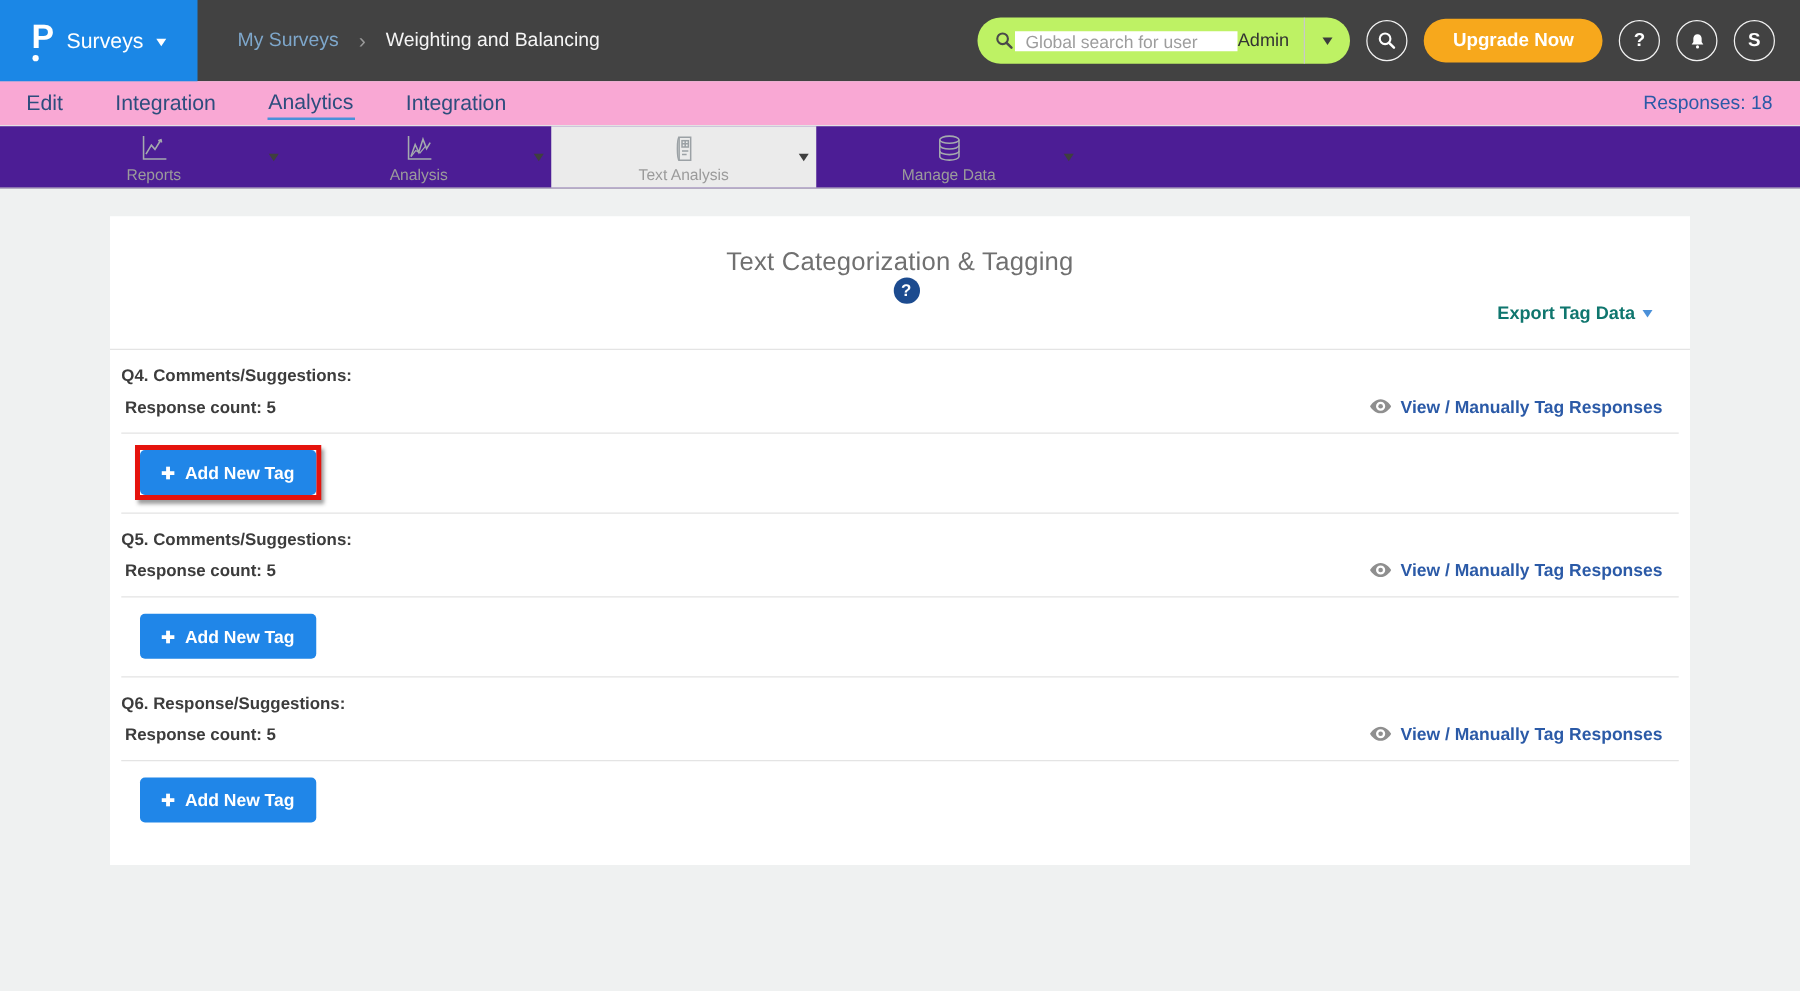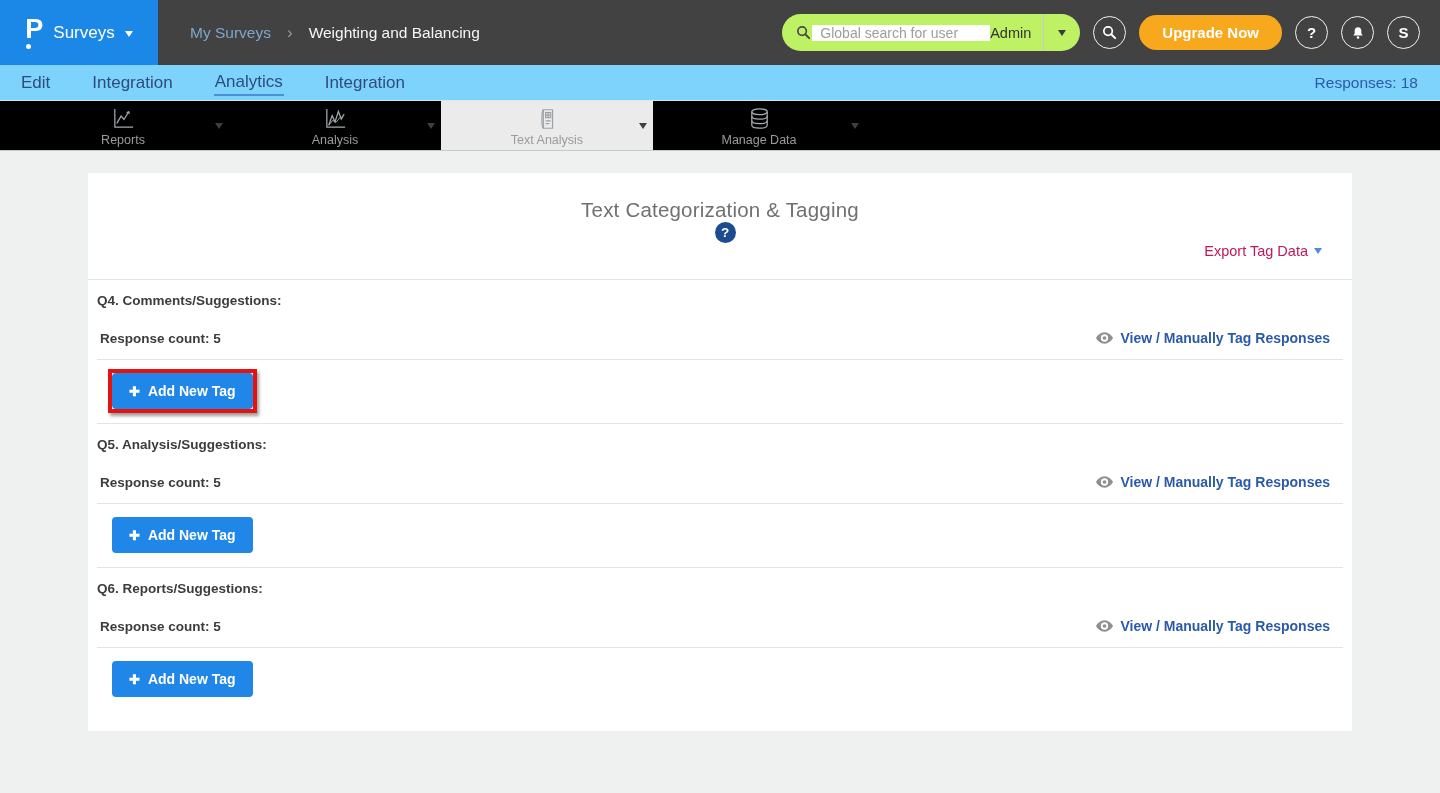--- a/index.html
+++ b/index.html
@@ -40,55 +40,55 @@
   .pill-caret { width:36px; display:flex; align-items:center; justify-content:center; color:#3c3c3c; cursor:pointer; }
 
   .circle-btn { width:33px; height:33px; border:1px solid #f2f2f2; border-radius:50%;
                 display:flex; align-items:center; justify-content:center; color:#fff;
                 font-weight:bold; font-size:15px; cursor:pointer; flex:none; }
   .upgrade-btn { height:35px; background:#f7a81c; border:none; border-radius:18px;
                  color:#fff; font-weight:bold; font-size:15px; padding:0 23px; cursor:pointer;
                  font-family:"Liberation Sans",sans-serif; }
 
   
-  .nav-tabs { height:36px; background:#7dd3fc; display:flex; align-items:center;
+  .nav-tabs { height:36px; background:#f9a8d4; display:flex; align-items:center;
               padding-left:20px; border-bottom:1px solid #e3e3e3; }
   .nav-tab { font-size:17px; color:#2d4d7d; margin-right:40px; cursor:pointer; padding:2px 1px; }
   .nav-tab.active { border-bottom:2px solid #4a90d9; }
   .responses { margin-left:auto; padding-right:22px; font-size:15.5px; color:#2b5aa7; }
 
   
-  .toolbar { height:50px; background:#000000; border-bottom:1px solid #c9c9c9;
+  .toolbar { height:50px; background:#4c1d95; border-bottom:1px solid #c9c9c9;
              display:flex; padding-left:17px; }
   .tool-cell { width:212px; position:relative; display:flex; flex-direction:column;
                align-items:center; justify-content:center; cursor:pointer; }
   .tool-cell.active { background:#ebebeb; }
   .tool-icon { height:26px; display:flex; align-items:flex-end; }
   .tool-label { font-size:12.5px; color:#9b9b9b; margin-top:2px; }
   .tool-caret { position:absolute; right:6px; top:50%; transform:translateY(-50%);
                 color:#3f3f3f; cursor:pointer; }
 
   
   .content { padding:22px 88px 0; }
   .card { background:#fff; min-height:452px; padding-bottom:20px; }
   .card-header { display:flex; align-items:center; padding:25px 30px 20px;flex-direction:column; }
   .card-title { font-size:20.5px; color:#707070; letter-spacing:.2px; }
   .help-badge { width:21px; height:21px; border-radius:50%; background:#1c4b8f; color:#fff;
                 font-size:13.5px; font-weight:bold; display:flex; align-items:center;
                 justify-content:center; margin-left:10px; cursor:pointer; }
-  .export-link { margin-left:auto; font-size:14.5px; font-weight:normal; color:#be185d;
+  .export-link { margin-left:auto; font-size:14.5px; font-weight:bold; color:#0f766e;
                  cursor:pointer; display:flex; align-items:center; gap:6px; }
   .export-link .tri { color:#4a90d9; border-top-width:6px; }
   .card-divider { border-top:1px solid #e4e4e4; }
 
   .sections { padding:0 9px; }
   .section { padding-top:13px; border-bottom:1px solid #e4e4e4; }
   .section:last-child { border-bottom:none; }
   .q-label { font-size:13.5px; font-weight:bold; color:#3c3c3c; }
-  .count-row { display:flex; align-items:center; margin-top:22px;text-align:center; }
+  .count-row { display:flex; align-items:center; margin-top:9px;text-align:center; }
   .count-label { font-size:13.5px; font-weight:bold; color:#3c3c3c; padding-left:3px; }
   .view-link { margin-left:auto; display:flex; align-items:center; gap:7px; padding-right:13px;
                font-size:14px; font-weight:bold; color:#2b5aa7; cursor:pointer; }
   .sec-divider { border-top:1px solid #e4e4e4; margin-top:13px; }
   .btn-row { padding:13px 0 14px 15px; }
   .add-tag-btn { display:inline-flex; align-items:center; gap:8px; background:#2086e8;
                  border:none; border-radius:4px; color:#fff; font-weight:bold; font-size:14px;
                  padding:10px 17px; cursor:pointer; font-family:"Liberation Sans",sans-serif; }
   .plus-glyph { font-size:13px; line-height:1; }
   .highlight-ring { display:inline-block; font-size:0; border:4px solid #e5130d;
@@ -249,42 +249,42 @@
           <span class="highlight-ring">
             <button class="add-tag-btn">
               <span class="plus-glyph">✚</span>
               <span>Add New Tag</span>
             </button>
           </span>
         </div>
       </div>
 
       <div class="section">
-        <div class="q-label">Q5. Analysis/Suggestions:</div>
+        <div class="q-label">Q5. Comments/Suggestions:</div>
         <div class="count-row">
           <span class="count-label">Response count: 5</span>
           <span class="view-link">
             <svg width="17" height="12" viewBox="0 0 24 16" fill="#8f8f8f">
               <path d="M12 0C6.5 0 2 4.5 0 8c2 3.5 6.5 8 12 8s10-4.5 12-8c-2-3.5-6.5-8-12-8zm0 13.2A5.2 5.2 0 1 1 12 2.8a5.2 5.2 0 0 1 0 10.4z"></path>
               <circle cx="12" cy="8" r="2.6"></circle>
             </svg>
             <span>View / Manually Tag Responses</span>
           </span>
         </div>
         <div class="sec-divider"></div>
         <div class="btn-row">
           <button class="add-tag-btn">
             <span class="plus-glyph">✚</span>
             <span>Add New Tag</span>
           </button>
         </div>
       </div>
 
       <div class="section">
-        <div class="q-label">Q6. Reports/Suggestions:</div>
+        <div class="q-label">Q6. Response/Suggestions:</div>
         <div class="count-row">
           <span class="count-label">Response count: 5</span>
           <span class="view-link">
             <svg width="17" height="12" viewBox="0 0 24 16" fill="#8f8f8f">
               <path d="M12 0C6.5 0 2 4.5 0 8c2 3.5 6.5 8 12 8s10-4.5 12-8c-2-3.5-6.5-8-12-8zm0 13.2A5.2 5.2 0 1 1 12 2.8a5.2 5.2 0 0 1 0 10.4z"></path>
               <circle cx="12" cy="8" r="2.6"></circle>
             </svg>
             <span>View / Manually Tag Responses</span>
           </span>
         </div>

